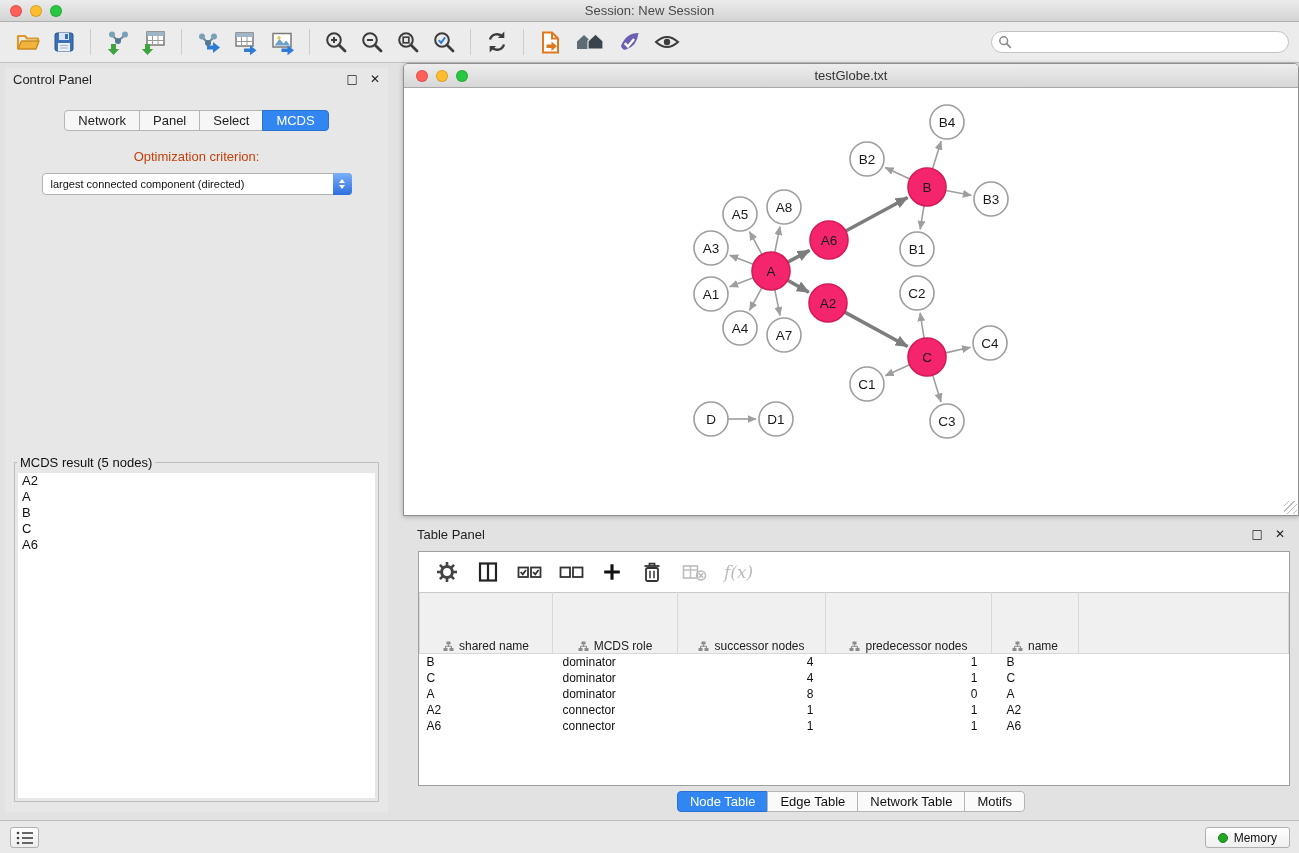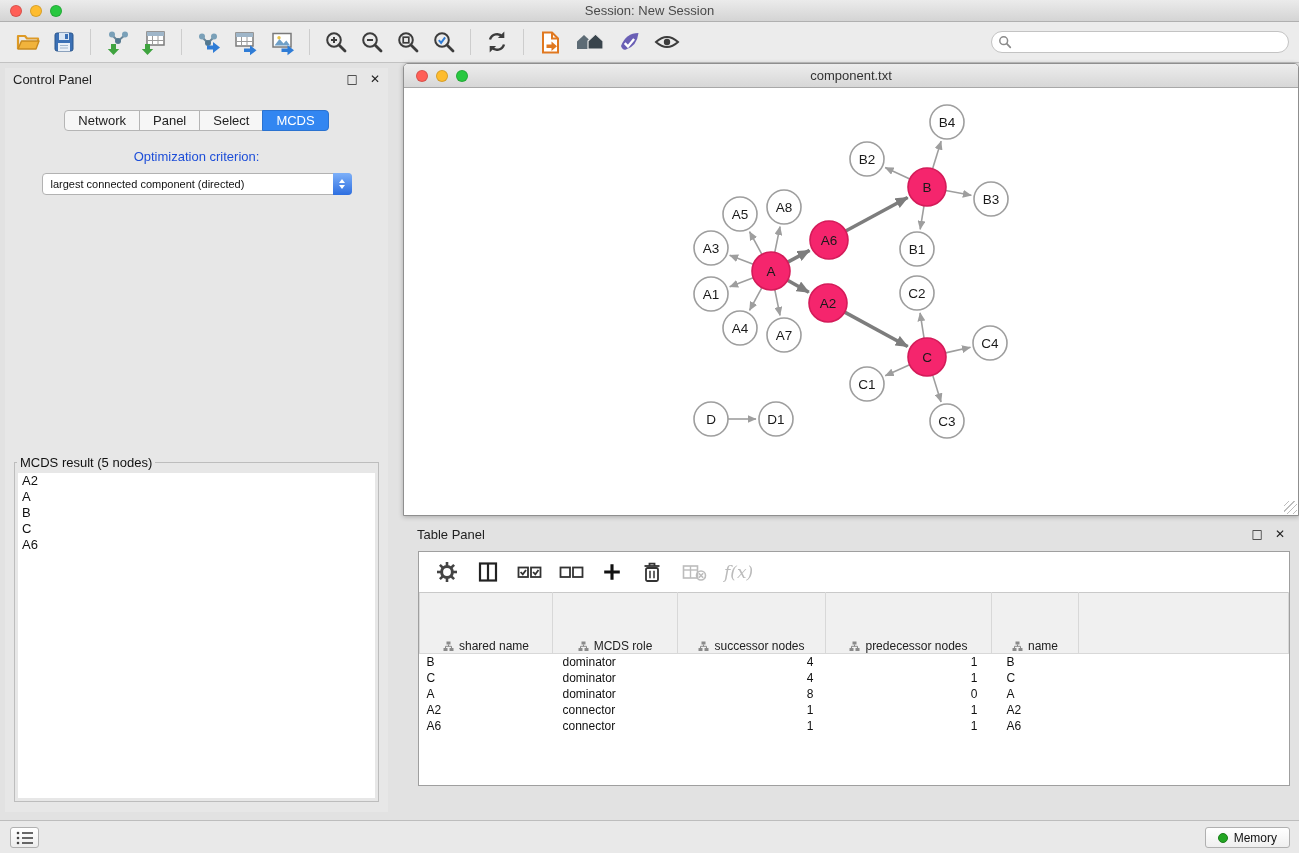--- a/index.html
+++ b/index.html
@@ -28,21 +28,21 @@
 
 .control-panel{position:absolute;left:5px;top:5px;width:383px;bottom:8px;background:#e7e7e7;}
 .panel-header{height:22px;display:flex;align-items:center;font-size:13px;color:#222;padding:0 8px;}
 .panel-header .ph-title{flex:1;}
 .wbtn{font-size:12px;color:#222;margin-left:12px;line-height:12px;font-family:"DejaVu Sans",sans-serif;cursor:default;}
 .cp-tabs{display:flex;justify-content:center;margin-top:20px;}
 .cptab{height:21px;line-height:19px;padding:0 13px;font-size:13px;background:#f6f6f6;border:1px solid #b5b5b5;margin-left:-1px;color:#222;cursor:default;}
 .cptab:first-child{border-radius:4px 0 0 4px;margin-left:0;}
 .cptab:last-child{border-radius:0 4px 4px 0;}
 .cptab.active{background:#3286f1;border-color:#2a72d0;color:#fff;}
-.opt-label{text-align:center;margin-top:18px;font-size:13px;color:#1d4ed8;}
+.opt-label{text-align:center;margin-top:18px;font-size:13px;color:#c2410c;}
 .combo{margin:9px auto 0;width:310px;height:22px;background:#fff;border:1px solid #b2b2b2;border-radius:4px;position:relative;font-size:11px;color:#111;display:flex;align-items:center;padding:0 26px 0 8px;cursor:default;}
 .combo .stepper{position:absolute;right:-1px;top:-1px;width:19px;height:22px;background:linear-gradient(#7db0f9,#2d6ee0);border-radius:0 4px 4px 0;display:flex;flex-direction:column;align-items:center;justify-content:center;gap:2px;}
 .tri-up{width:0;height:0;border-left:3.5px solid transparent;border-right:3.5px solid transparent;border-bottom:4.5px solid #fff;}
 .tri-down{width:0;height:0;border-left:3.5px solid transparent;border-right:3.5px solid transparent;border-top:4.5px solid #fff;}
 .cp-buttons{display:flex;justify-content:center;gap:15px;margin-top:13px;}
 .btn{height:22px;padding:0 14px;font-size:13px;background:linear-gradient(#ffffff,#f0f0f0);border:1px solid #b0b0b0;border-radius:4px;color:#111;cursor:default;}
 .result-fieldset{position:absolute;left:9px;right:9px;top:387px;bottom:10px;border:1px solid #bdbdbd;padding:0;}
 .result-fieldset legend{font-size:13px;color:#111;margin-left:2px;padding:0 3px;}
 .mcds-list{position:absolute;left:3px;right:3px;top:3px;bottom:3px;background:#fff;list-style:none;overflow:auto;}
 .mcds-list li{font-size:13px;height:16px;line-height:16px;padding-left:4px;color:#111;}
@@ -273,21 +273,21 @@
       </fieldset>
     </div>
 
     <div class="network-window">
       <div class="inner-titlebar">
         <div class="traffic">
           <span class="tl red"></span>
           <span class="tl yellow"></span>
           <span class="tl green"></span>
         </div>
-        <div class="title">component.txt</div>
+        <div class="title">testGlobe.txt</div>
       </div>
       <div class="net-canvas">
         <svg id="graph-svg" width="894" height="427" viewBox="0 0 894 427">
           <defs>
             <marker id="arr" markerWidth="9" markerHeight="8" refX="8.5" refY="4" orient="auto" markerUnits="userSpaceOnUse">
               <path d="M0,0 L9,4 L0,8 Z" fill="#9e9e9e"></path>
             </marker>
             <marker id="arrT" markerWidth="13" markerHeight="11" refX="12" refY="5.5" orient="auto" markerUnits="userSpaceOnUse">
               <path d="M0,0 L13,5.5 L0,11 Z" fill="#7d7d7d"></path>
             </marker>
@@ -574,20 +574,26 @@
                 <td class="c0">A6</td>
                 <td class="c1">connector</td>
                 <td class="c2">1</td>
                 <td class="c3">1</td>
                 <td class="c4">A6</td>
                 <td></td>
               </tr>
             </tbody>
         </table>
       </div>
+      <div class="table-tabs">
+        <span class="ttab active">Node Table</span>
+        <span class="ttab">Edge Table</span>
+        <span class="ttab">Network Table</span>
+        <span class="ttab">Motifs</span>
+      </div>
     </div>
 
   </div>
 
   <div class="statusbar">
     <span class="sb-left">
       <svg width="20" height="16" viewBox="0 0 20 16">
         <circle cx="3" cy="3" r="1.3" fill="#444"></circle>
           <line x1="7" y1="3" x2="18" y2="3" stroke="#444" stroke-width="1.6"></line>
         <circle cx="3" cy="8" r="1.3" fill="#444"></circle>

